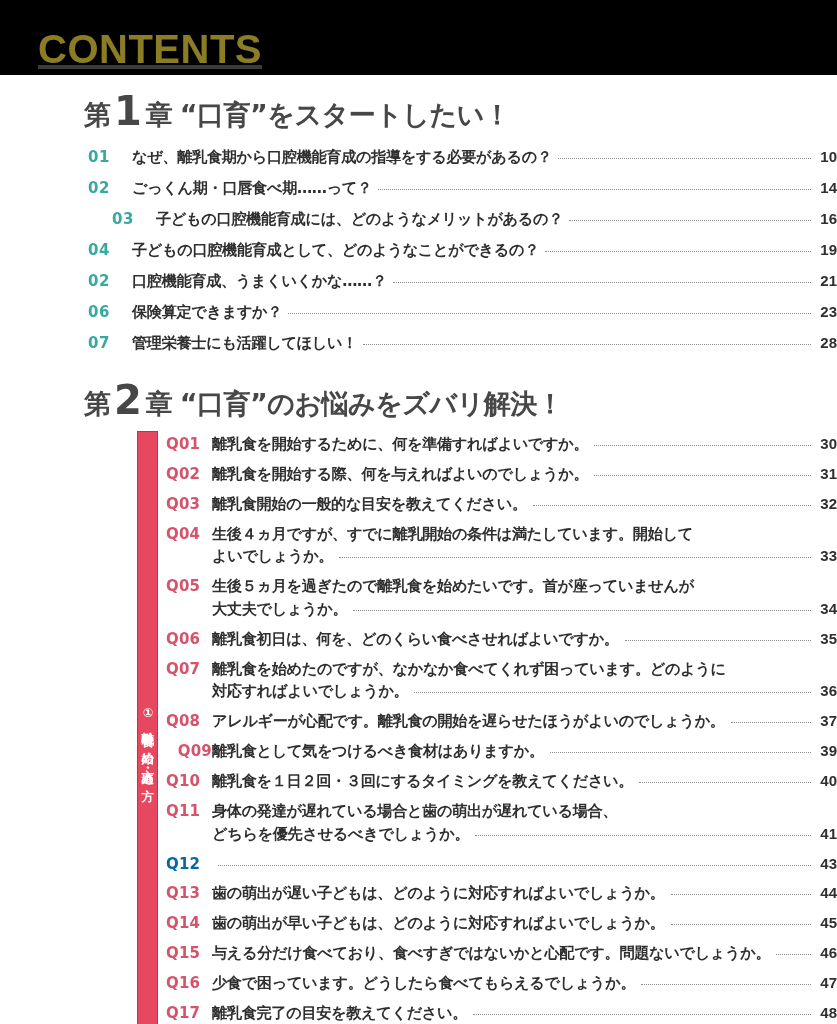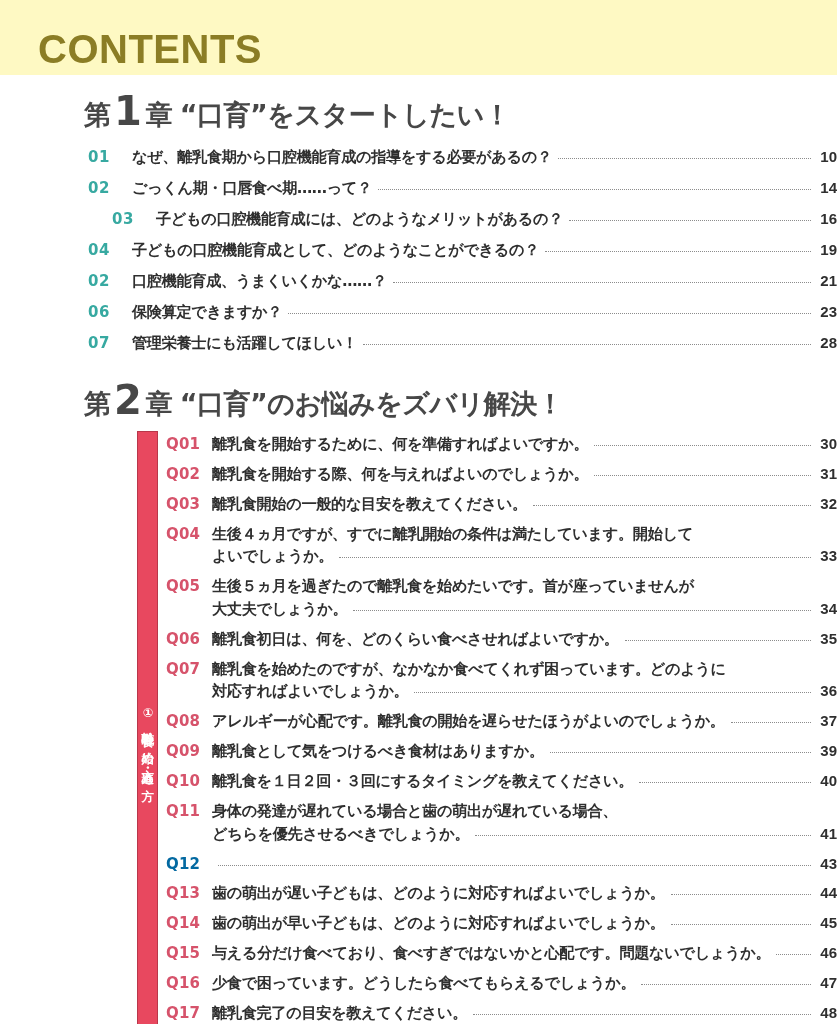--- a/index.html
+++ b/index.html
@@ -182,21 +182,21 @@
     font-size: 12.5px;
     font-weight: bold;
     letter-spacing: 1.5px;
     line-height: 1;
     white-space: nowrap;
   }
 </style>
 </head>
 <body>
 
-<div class="header-band" style="background: #fef9c3;">
+<div class="header-band" style="background: #000000; text-decoration: underline;">
   <div class="contents-title" style="color: rgb(139, 125, 37);">CONTENTS</div>
 </div>
 
 <div class="page">
 
   <div class="chapter-head" id="chapter1-head">
     <span class="dai">第</span>
     <span class="num">1</span>
     <span class="sho">章</span>
     <span class="chapter-title">“口育”をスタートしたい！</span>
@@ -373,21 +373,21 @@
           <span class="q-num" style="color: rgb(214, 83, 107);">Q08</span>
           <span class="entry-body">
             <span class="entry-line">
               <span class="entry-text">アレルギーが心配です。離乳食の開始を遅らせたほうがよいのでしょうか。</span>
               <span class="leader"></span>
               <span class="page-no">37</span>
             </span>
           </span>
         </li>
         <li class="toc-row">
-          <span class="q-num" style="color: rgb(214, 83, 107);">Q09</span>
+          <span class="q-num" style="color: rgb(214, 83, 107); text-align: right;">Q09</span>
           <span class="entry-body">
             <span class="entry-line">
               <span class="entry-text">離乳食として気をつけるべき食材はありますか。</span>
               <span class="leader"></span>
               <span class="page-no">39</span>
             </span>
           </span>
         </li>
         <li class="toc-row">
           <span class="q-num" style="color: rgb(214, 83, 107);">Q10</span>

